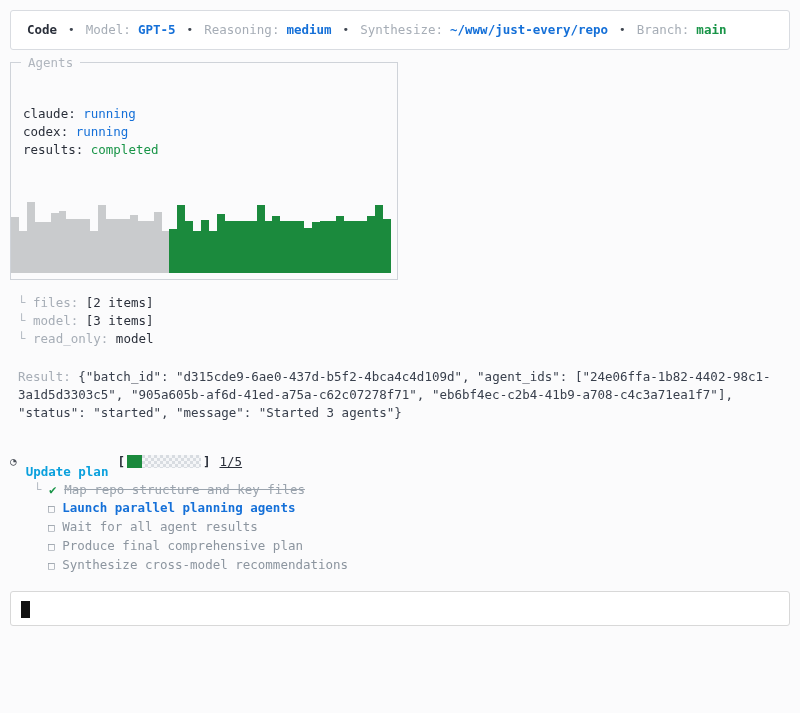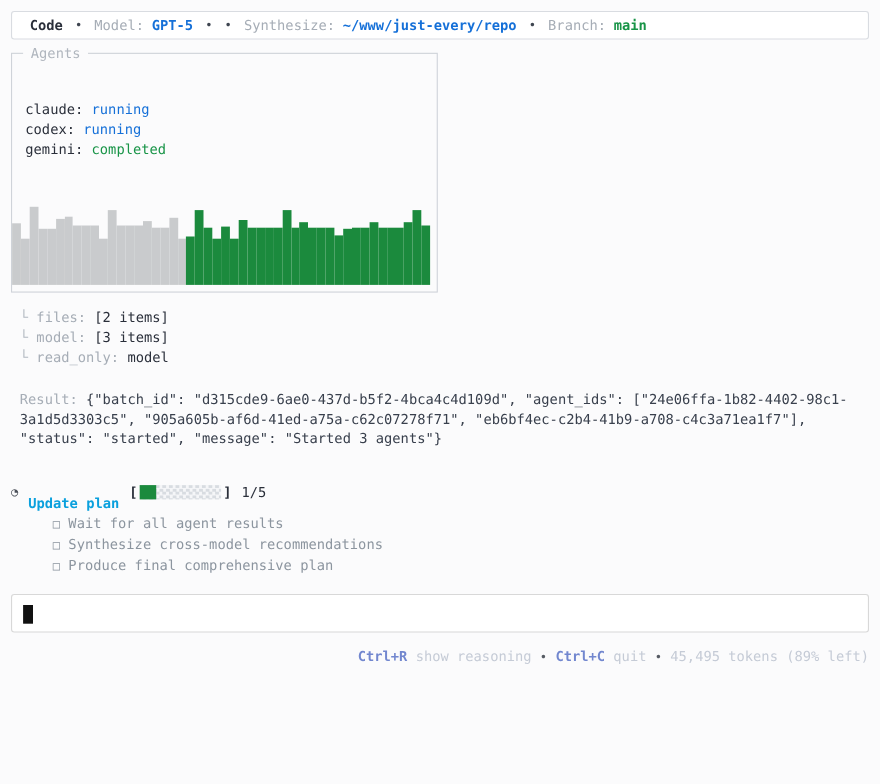--- a/index.html
+++ b/index.html
@@ -15,21 +15,21 @@
     font-family:"DejaVu Sans Mono","Liberation Mono",monospace;
     font-size:12.5px;line-height:18px;color:var(--text);
   }
   .bold{font-weight:bold;}
   .blue{color:var(--accent-blue);}
   .green{color:var(--green);}
   .label{color:var(--muted);}
 
   
   .topbar{
-    margin:10px 10px 0;height:26px;background:#ffffff;
+    margin:10px 10px 0;height:40px;background:#ffffff;
     border:1px solid #d9dce1;border-radius:3px;
     padding:8px 16px;display:flex;align-items:center;gap:11px;white-space:nowrap;
   }
   .topbar .sep{color:#3e4550;font-size:11px;}
   .pair{display:inline-flex;gap:7px;}
 
   
   .panel{
     position:relative;margin:12px 10px 0;width:388px;
     border:1px solid #cfd3d9;background:#fbfbfc;
@@ -66,21 +66,21 @@
   .plan-icon{color:#4a4f58;font-size:11px;}
   .plan-title{color:var(--cyan);font-weight:bold;margin-top:21px;}
   .pbar{display:inline-flex;align-items:center;gap:2px;}
   .bracket{color:var(--text);font-weight:bold;}
   .pbar-track{
     width:74px;height:13px;position:relative;display:inline-block;
     background-image:repeating-conic-gradient(#d8dce1 0% 25%, #f5f6f8 0% 50%);
     background-size:6px 6px;
   }
   .pbar-fill{position:absolute;left:0;top:0;bottom:0;background:var(--chart-green);}
-  .plan-ratio{color:var(--text);}
+  .plan-ratio{color:var(--text);text-decoration:underline;}
   .plan-items{margin-left:24px;}
   .plan-item{white-space:nowrap;padding-left:14px;color:var(--pending-gray);}
   .plan-item.done{padding-left:0;}
   .check{color:var(--green);}
   .strike{color:#9aa3ad;text-decoration:line-through;}
   .active-text{color:var(--accent-blue);font-weight:bold;}
   .box{color:var(--pending-gray);font-size:11px;}
 
   
   .composer{
@@ -100,20 +100,24 @@
 <div>
 
   <div class="topbar">
     <span class="bold">Code</span>
     <span class="sep">•</span>
     <span class="pair">
       <span class="label">Model:</span>
       <span class="blue bold">GPT-5</span>
     </span>
     <span class="sep">•</span>
+    <span class="pair">
+      <span class="label">Reasoning:</span>
+      <span class="blue bold">medium</span>
+    </span>
     <span class="sep">•</span>
     <span class="pair">
       <span class="label">Synthesize:</span>
       <span class="blue bold">~/www/just-every/repo</span>
     </span>
     <span class="sep">•</span>
     <span class="pair">
       <span class="label">Branch:</span>
       <span class="green bold">main</span>
     </span>
@@ -124,21 +128,21 @@
     <div class="blank"></div>
     <div class="line">
       <span>claude:</span>
       <span class="blue">running</span>
     </div>
     <div class="line">
       <span>codex:</span>
       <span class="blue">running</span>
     </div>
     <div class="line">
-      <span>gemini:</span>
+      <span>results:</span>
       <span class="green">completed</span>
     </div>
     <div class="blank"></div>
     <div class="blank"></div>
     <div class="spark">
         <div class="spark-bar" style="height: 56px; background: rgb(201, 203, 205);"></div>
         <div class="spark-bar" style="height: 42px; background: rgb(201, 203, 205);"></div>
         <div class="spark-bar" style="height: 71px; background: rgb(201, 203, 205);"></div>
         <div class="spark-bar" style="height: 51px; background: rgb(201, 203, 205);"></div>
         <div class="spark-bar" style="height: 51px; background: rgb(201, 203, 205);"></div>
@@ -218,42 +222,42 @@
       <span class="pbar">
         <span class="bracket">[</span>
         <span class="pbar-track">
           <span class="pbar-fill" style="width: 20%;"></span>
         </span>
         <span class="bracket">]</span>
       </span>
       <span class="plan-ratio">1/5</span>
     </div>
     <div class="plan-items">
+      <div class="plan-item done">
+        <span class="corner">└</span>
+        <span class="check">✔</span>
+        <span class="strike">Map repo structure and key files</span>
+      </div>
+      <div class="plan-item active">
+        <span class="box">□</span>
+        <span class="active-text">Launch parallel planning agents</span>
+      </div>
       <div class="plan-item">
         <span class="box">□</span>
         <span>Wait for all agent results</span>
       </div>
       <div class="plan-item">
         <span class="box">□</span>
+        <span>Produce final comprehensive plan</span>
+      </div>
+      <div class="plan-item">
+        <span class="box">□</span>
         <span>Synthesize cross-model recommendations</span>
-      </div>
-      <div class="plan-item">
-        <span class="box">□</span>
-        <span>Produce final comprehensive plan</span>
       </div>
     </div>
   </div>
 
   <div class="composer">
     <div class="cursor"></div>
   </div>
 
-  <div class="footer">
-    <span class="key">Ctrl+R</span>
-    <span>show reasoning</span>
-    <span class="fsep">•</span>
-    <span class="key">Ctrl+C</span>
-    <span>quit</span>
-    <span class="fsep">•</span>
-    <span>45,495 tokens (89% left)</span>
-  </div>
 
 </div>
 
 </body></html>

